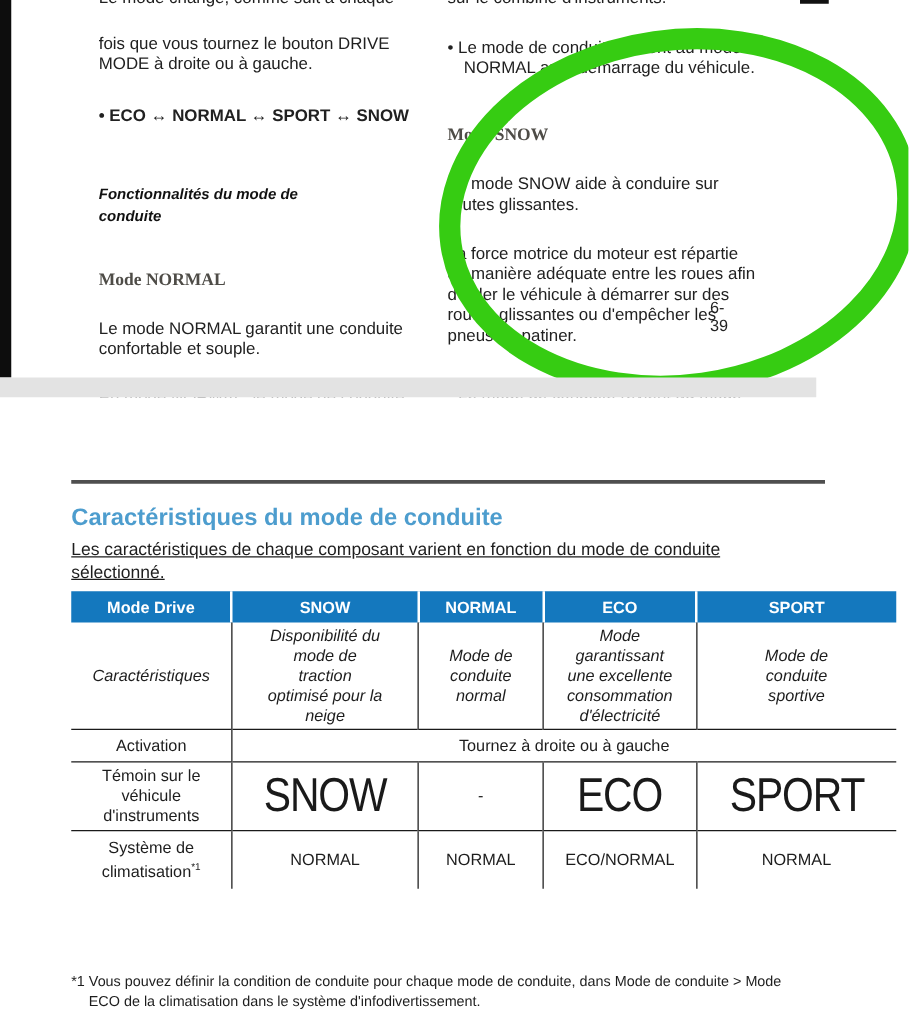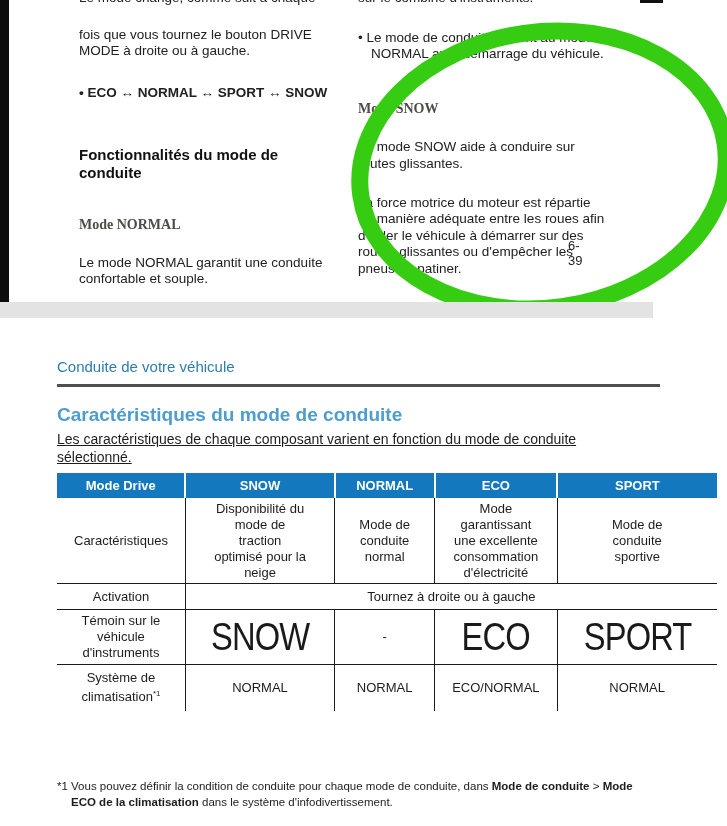--- a/index.html
+++ b/index.html
@@ -13,21 +13,21 @@
 
   .cutline{position:absolute;top:0;height:7px;overflow:hidden;}
   .cutline span{display:block;margin-top:-10px;font-size:13.5px;line-height:16.5px;color:#212121;}
 
   .col{position:absolute;font-size:13.5px;line-height:16.5px;white-space:pre-line;}
   .col-left{left:79px;top:10px;width:262px;}
   .col-right{left:358px;top:10px;width:280px;}
   .para{margin:0 0 6px 0;}
   .bullet{margin:3px 0 6px 0;padding-left:13px;text-indent:-13px;font-weight:400;}
   .bullet.bold{font-weight:700;}
-  .h-italic{margin:22px 0 8px 0;font-size:15px;line-height:18px;font-weight:700;color:#111;}
+  .h-italic{margin:22px 0 8px 0;font-size:12px;line-height:18px;font-weight:700;font-style:italic;color:#111;}
   .subhead{margin:10px 0 5px 0;font-family:"Liberation Serif",serif;font-weight:700;font-size:14px;color:#4e4c47;}
   .pagenum{position:absolute;left:568px;top:238px;font-size:13px;color:#222;}
 
   
   .annot{position:absolute;left:0;top:0;pointer-events:none;}
 
   
   .gray-band{position:absolute;left:0;top:302px;width:653px;height:16px;background:#e3e3e3;}
 
   
@@ -38,32 +38,32 @@
   .intro{position:absolute;left:57px;top:112px;font-size:14px;line-height:18px;white-space:pre-line;color:#1d1d1d;text-decoration:underline;}
 
   table.dm{position:absolute;left:57px;top:155px;border-collapse:collapse;table-layout:fixed;
            font-size:13px;color:#1d1d1d;}
   table.dm td,table.dm th{padding:2px 17px;text-align:center;vertical-align:middle;white-space:pre-line;line-height:16px;}
   table.dm th{background:#1478be;color:#fff;font-weight:700;height:21px;font-size:13px;}
   table.dm th + th{border-left:2px solid #ffffff;}
   .bt td{border-top:1.5px solid #1a1a1a;}
   .bb td{border-bottom:1.5px solid #1a1a1a;}
   td.vb{border-left:1.5px solid #1a1a1a;}
-  tr.r-caract td{height:81px;}
+  tr.r-caract td{height:81px;font-style:italic;}
   tr.r-act td{height:21px;}
   tr.r-temoin td{height:50px;}
   tr.r-clim td{height:42px;}
   tr.r-frein td{height:62px;}
   .big{font-size:38px;letter-spacing:-1px;color:#1a1a1a;}
   .big span{display:inline-block;transform:scaleX(.86);transform-origin:center;}
   sup.fn{font-size:8px;vertical-align:super;}
 
   .footnote{position:absolute;left:57px;top:460px;width:620px;font-size:11.5px;line-height:16px;
             color:#1d1d1d;white-space:pre-line;padding-left:14px;text-indent:-14px;}
-  .footnote b{font-weight:700;}
+  .footnote b{font-weight:400;}
 </style>
 </head>
 <body>
 
 <div class="canvas">
 
   <section class="top-page">
     <div class="left-bar"></div>
     <div class="tr-bar"></div>
 
@@ -106,21 +106,20 @@
     <div class="pagenum">6-39</div>
   </section>
 
   <svg class="annot" width="727" height="320" viewBox="0 0 727 320">
     <ellipse cx="543" cy="170" rx="184" ry="138" fill="none" stroke="#36cc12" stroke-width="17" stroke-linecap="round" transform="rotate(-8 543 170)"></ellipse>
   </svg>
 
   <div class="gray-band"></div>
 
   <section class="bottom-page">
-    <div class="breadcrumb">Conduite de votre véhicule</div>
     <div class="rule"></div>
     <div class="h-blue">Caractéristiques du mode de conduite</div>
     <div class="intro">Les caractéristiques de chaque composant varient en fonction du mode de conduite
 sélectionné.</div>
 
     <table class="dm">
       <colgroup>
         <col style="width:105px">
           <col style="width:100px">
           <col style="width:100px">

